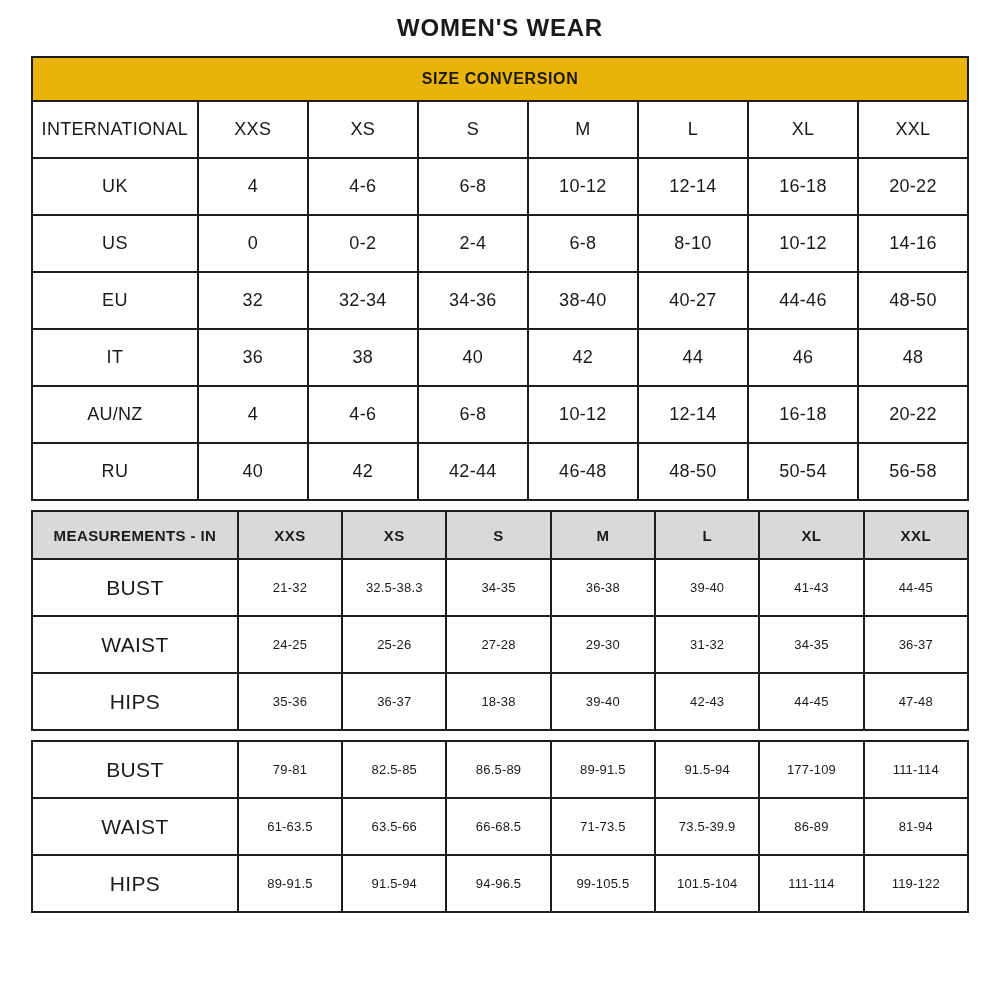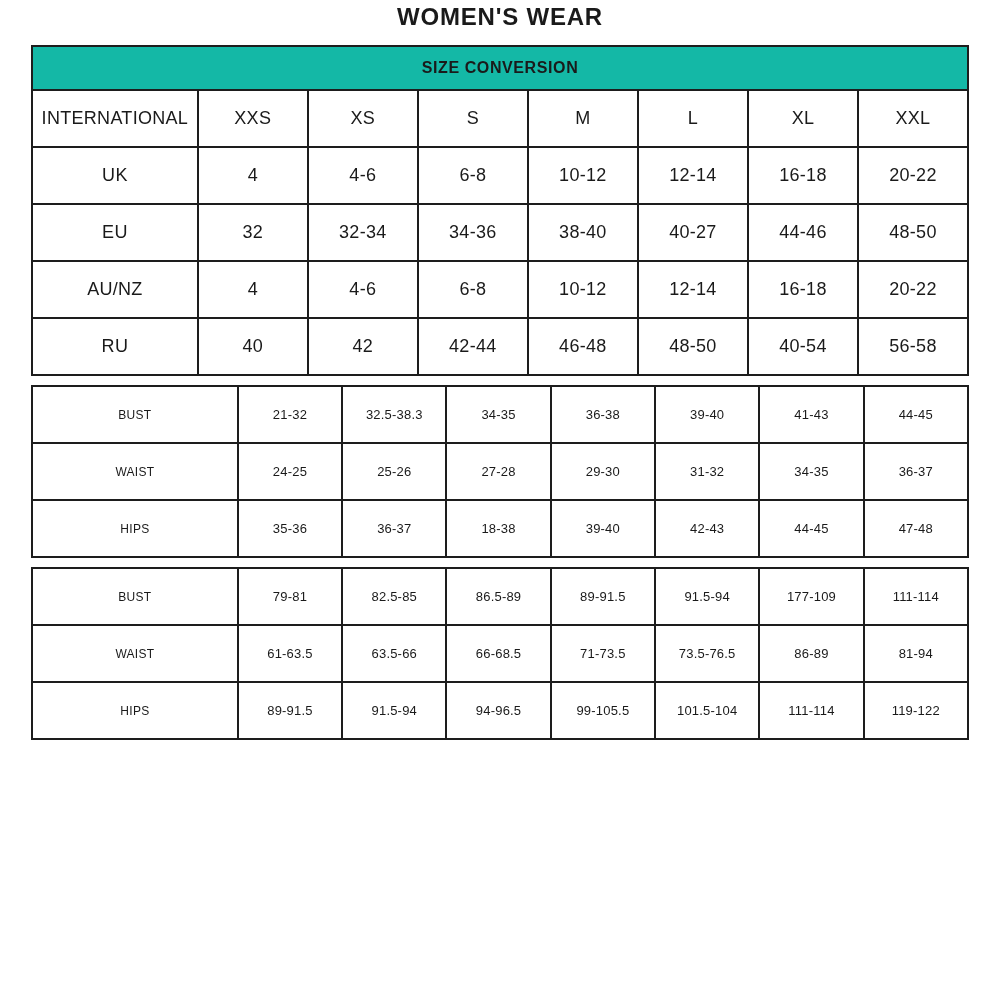--- a/index.html
+++ b/index.html
@@ -6,21 +6,21 @@
     margin: 0;
     padding: 0;
     background: #ffffff;
     font-family: "Liberation Sans", sans-serif;
     color: #1a1a1a;
   }
   .page {
     width: 1000px;
     height: 1000px;
     box-sizing: border-box;
-    padding: 1px 31px 10px 31px;
+    padding: 12px 31px 10px 31px;
     background: #ffffff;
   }
   .page-title {
     margin: 2px 0 14px 0;
     text-align: center;
     font-size: 24px;
     font-weight: 700;
     letter-spacing: 0.8px;
     color: #1a1a1a;
   }
@@ -34,21 +34,21 @@
   }
   .tbl td, .tbl th {
     border: 2px solid #1d1d1d;
     text-align: center;
     vertical-align: middle;
     padding: 0 2px;
     overflow: hidden;
   }
   
   .conv .span-header {
-    background: #14b8a6;
+    background: #eab308;
     height: 42px;
     font-size: 16px;
     font-weight: 700;
     letter-spacing: 0.6px;
   }
   .conv td {
     height: 55px;
     font-size: 18px;
     font-weight: 400;
     letter-spacing: 0.3px;
@@ -58,21 +58,21 @@
     background: #d9d9d9;
     height: 46px;
     font-size: 15px;
     font-weight: 700;
     letter-spacing: 0.4px;
   }
   .meas td {
     height: 55px;
   }
   .meas td.row-label {
-    font-size: 12px;
+    font-size: 21px;
     letter-spacing: 0.3px;
   }
   .meas td.val {
     font-size: 13px;
     letter-spacing: 0.2px;
   }
 </style>
 </head>
 <body>
 
@@ -109,64 +109,94 @@
       <td>UK</td>
       <td>4</td>
       <td>4-6</td>
       <td>6-8</td>
       <td>10-12</td>
       <td>12-14</td>
       <td>16-18</td>
       <td>20-22</td>
     </tr>
     <tr>
+      <td>US</td>
+      <td>0</td>
+      <td>0-2</td>
+      <td>2-4</td>
+      <td>6-8</td>
+      <td>8-10</td>
+      <td>10-12</td>
+      <td>14-16</td>
+    </tr>
+    <tr>
       <td>EU</td>
       <td>32</td>
       <td>32-34</td>
       <td>34-36</td>
       <td>38-40</td>
       <td>40-27</td>
       <td>44-46</td>
       <td>48-50</td>
     </tr>
     <tr>
+      <td>IT</td>
+      <td>36</td>
+      <td>38</td>
+      <td>40</td>
+      <td>42</td>
+      <td>44</td>
+      <td>46</td>
+      <td>48</td>
+    </tr>
+    <tr>
       <td>AU/NZ</td>
       <td>4</td>
       <td>4-6</td>
       <td>6-8</td>
       <td>10-12</td>
       <td>12-14</td>
       <td>16-18</td>
       <td>20-22</td>
     </tr>
     <tr>
       <td>RU</td>
       <td>40</td>
       <td>42</td>
       <td>42-44</td>
       <td>46-48</td>
       <td>48-50</td>
-      <td>40-54</td>
+      <td>50-54</td>
       <td>56-58</td>
     </tr>
   </tbody>
     </table>
 
   <table class="tbl meas">
     <colgroup>
       <col style="width:22%">
       <col style="width:11.15%">
         <col style="width:11.15%">
         <col style="width:11.15%">
       <col style="width:11.15%">
         <col style="width:11.15%">
         <col style="width:11.15%">
         <col style="width:11.15%">
     </colgroup>
     <tbody>
+        <tr>
+      <th>MEASUREMENTS - IN</th>
+      <th>XXS</th>
+      <th>XS</th>
+      <th>S</th>
+      <th>M</th>
+      <th>L</th>
+      <th>XL</th>
+      <th>XXL</th>
+    </tr>
     <tr>
       <td class="row-label">BUST</td>
       <td class="val">21-32</td>
       <td class="val">32.5-38.3</td>
       <td class="val">34-35</td>
       <td class="val">36-38</td>
       <td class="val">39-40</td>
       <td class="val">41-43</td>
       <td class="val">44-45</td>
     </tr>
@@ -214,21 +244,21 @@
       <td class="val">91.5-94</td>
       <td class="val">177-109</td>
       <td class="val">111-114</td>
     </tr>
     <tr>
       <td class="row-label">WAIST</td>
       <td class="val">61-63.5</td>
       <td class="val">63.5-66</td>
       <td class="val">66-68.5</td>
       <td class="val">71-73.5</td>
-      <td class="val">73.5-76.5</td>
+      <td class="val">73.5-39.9</td>
       <td class="val">86-89</td>
       <td class="val">81-94</td>
     </tr>
     <tr>
       <td class="row-label">HIPS</td>
       <td class="val">89-91.5</td>
       <td class="val">91.5-94</td>
       <td class="val">94-96.5</td>
       <td class="val">99-105.5</td>
       <td class="val">101.5-104</td>

